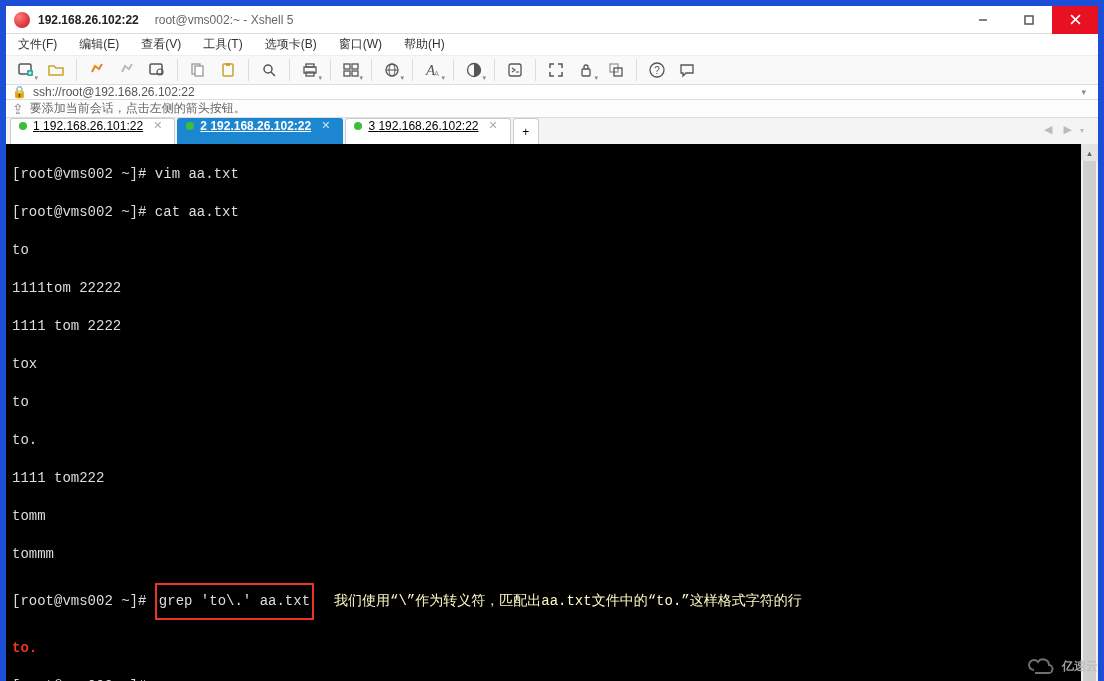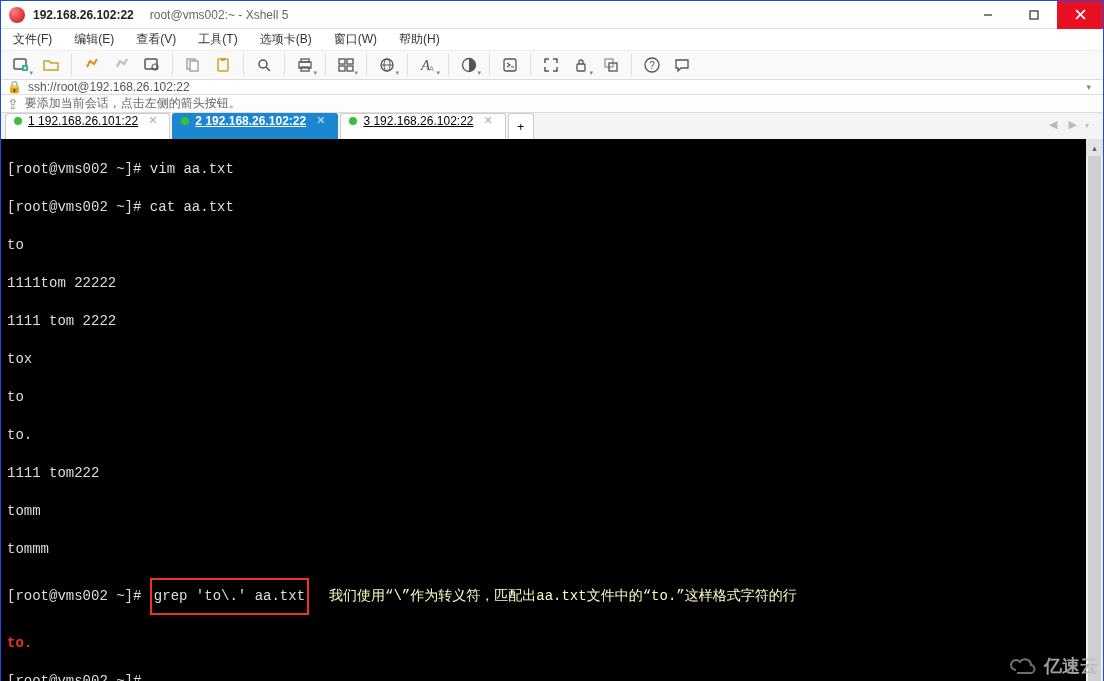--- a/index.html
+++ b/index.html
@@ -1,17 +1,17 @@
 <!DOCTYPE html>
 <html><head>
 <meta charset="utf-8">
 <style>
   * { box-sizing: border-box; margin: 0; padding: 0; }
   html, body { width: 1104px; height: 681px; overflow: hidden; font-family: "Microsoft YaHei", "Segoe UI", Tahoma, sans-serif; font-size: 12px; background: #fff; }
-  .window { width: 1104px; height: 681px; display: flex; flex-direction: column; background: #f4f4f4; border: 1px solid #1d4ed8; }
+  .window { width: 1104px; height: 681px; display: flex; flex-direction: column; background: #f4f4f4; border: 6px solid #1d4ed8; }
 
   
   .titlebar { height: 28px; display: flex; align-items: center; background: #fff; border-bottom: 1px solid #ddd; }
   .titlebar .app-icon { width: 16px; height: 16px; margin: 0 8px; background: radial-gradient(circle at 30% 30%, #ff7d7d, #c71017); border-radius: 50%; }
   .titlebar .session-title { font-weight: bold; color: #222; margin-right: 6px; }
   .titlebar .app-title { color: #666; margin-left: 10px; }
   .titlebar .spacer { flex: 1; }
   .winbtn { width: 46px; height: 28px; display: flex; align-items: center; justify-content: center; color: #555; }
   .winbtn.close { background: #e81123; color: #fff; }
 
@@ -54,21 +54,21 @@
   .terminal .line { white-space: pre; }
   .cmd-highlight { border: 2px solid #e32; padding: 8px 2px; display: inline-block; line-height: 17px; }
   .red-note { color: #fef9c3; font-weight: normal; display: inline-block; margin-left: 20px; }
   .red-match { color: #e32; font-weight: bold; }
   .scrollbar { width: 17px; background: #f0f0f0; display: flex; flex-direction: column; }
   .scrollbar .sbtn { height: 17px; background: #e4e4e4; display:flex;align-items:center;justify-content:center;font-size:9px;color:#666; }
   .scrollbar .track { flex: 1; background: #f0f0f0; position: relative; }
   .scrollbar .thumb { position: absolute; top: 0; left: 2px; right: 2px; height: 100%; background: #cfcfcf; }
 
   
-  .watermark { position: absolute; right: 6px; bottom: 0px; height: 30px; display: flex; align-items: center; gap: 6px; color: #bbb; font-weight: bold; font-size: 18px; pointer-events: none; opacity: 0.85; }
+  .watermark { position: absolute; right: 6px; bottom: 0px; height: 30px; display: flex; align-items: center; gap: 6px; color: #bbb; font-weight: bold; font-size: 12px; pointer-events: none; opacity: 0.85; }
   .watermark svg { opacity: 0.7; }
 </style>
 </head>
 <body>
 
 <div class="window">
 
   <div class="titlebar">
     <div class="app-icon"></div>
     <span class="session-title">192.168.26.102:22</span>

